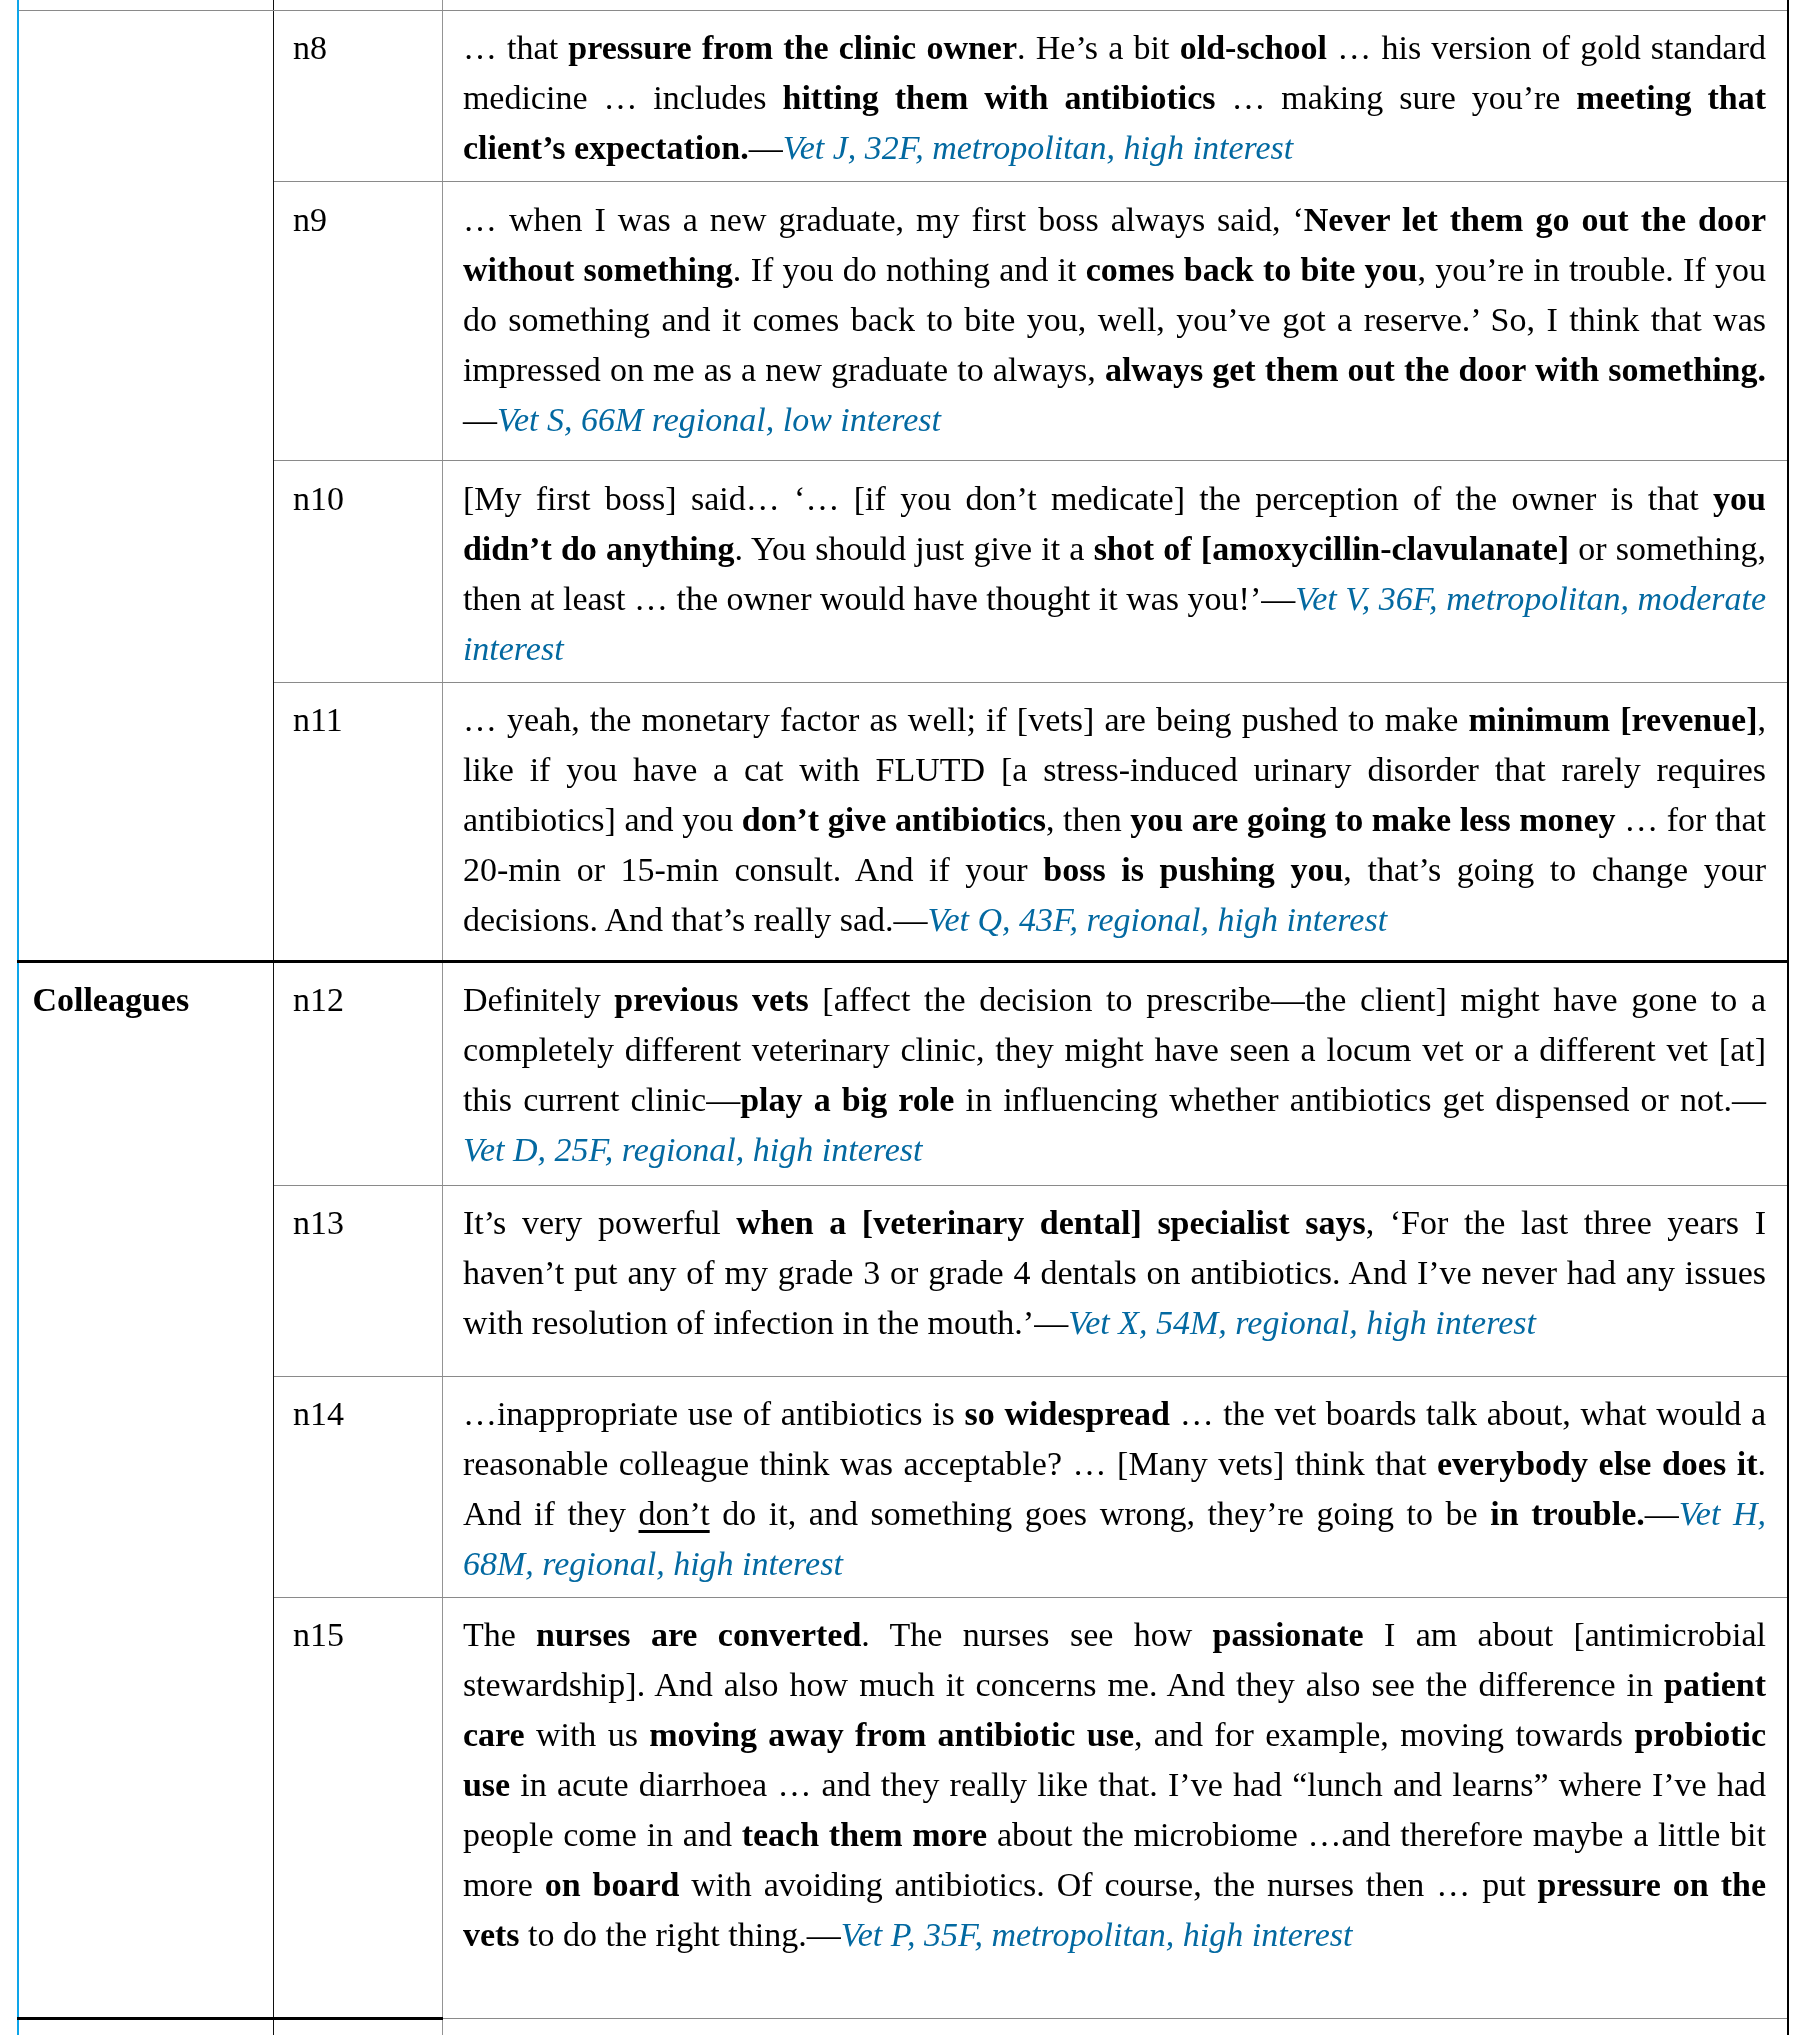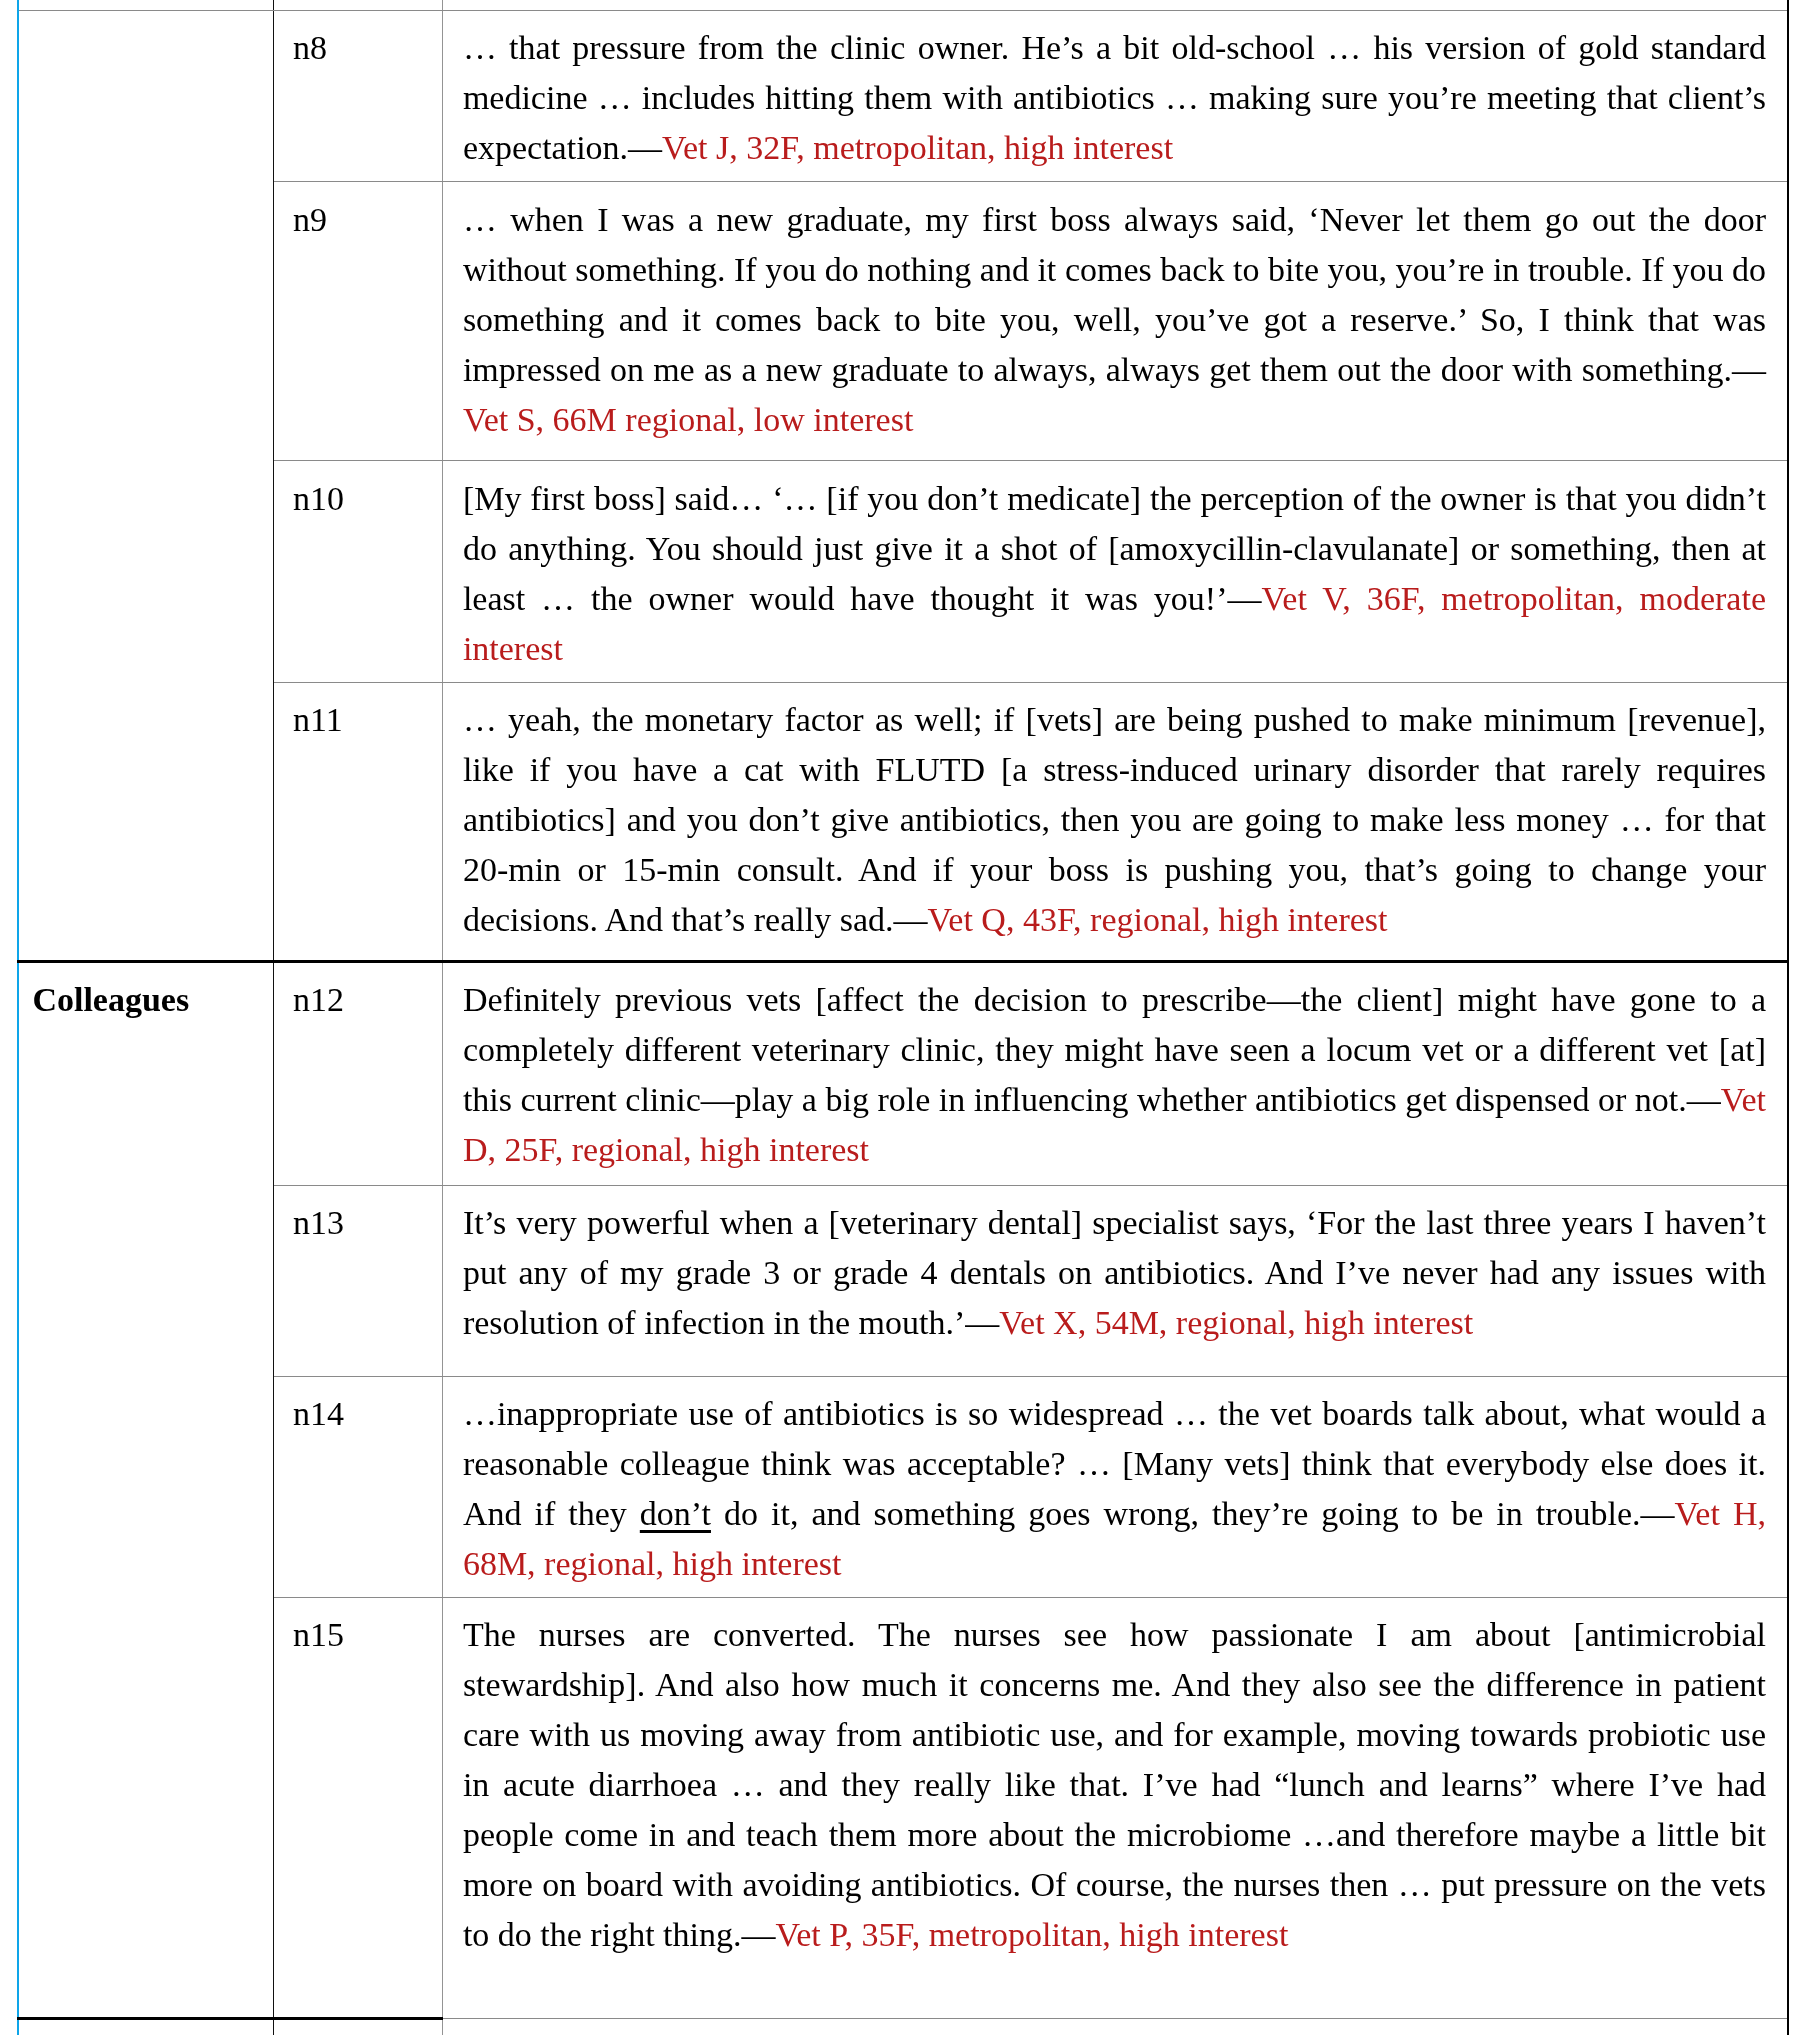--- a/index.html
+++ b/index.html
@@ -66,29 +66,30 @@
   .rh-n8  { height: 165px; }
   .rh-n9  { height: 279px; margin-left: 32px; }
   .rh-n10 { height: 218px; }
   .rh-n11 { height: 279px; }
   .rh-n12 { height: 224px; }
   .rh-n13 { height: 191px; }
   .rh-n14 { height: 218px; }
   .rh-n15 { height: 421px; }
   .rh-n16 { height: 307px; }
 
-  .seg-b { font-weight: normal; }
+  .seg-b { font-weight: bold; }
   .seg-u {
     text-decoration: underline;
     text-decoration-thickness: 2.8px;
     text-underline-offset: 4.9px;
   }
   .attr-dash { color: #000000; font-style: normal; }
   .attribution {
-    color: #b91c1c;
+    color: #0369a1;
+    font-style: italic;
   }
 </style>
 </head>
 <body>
 
 <div class="page">
   <table class="quote-table">
     <colgroup>
       <col class="c-cat">
       <col class="c-id">

